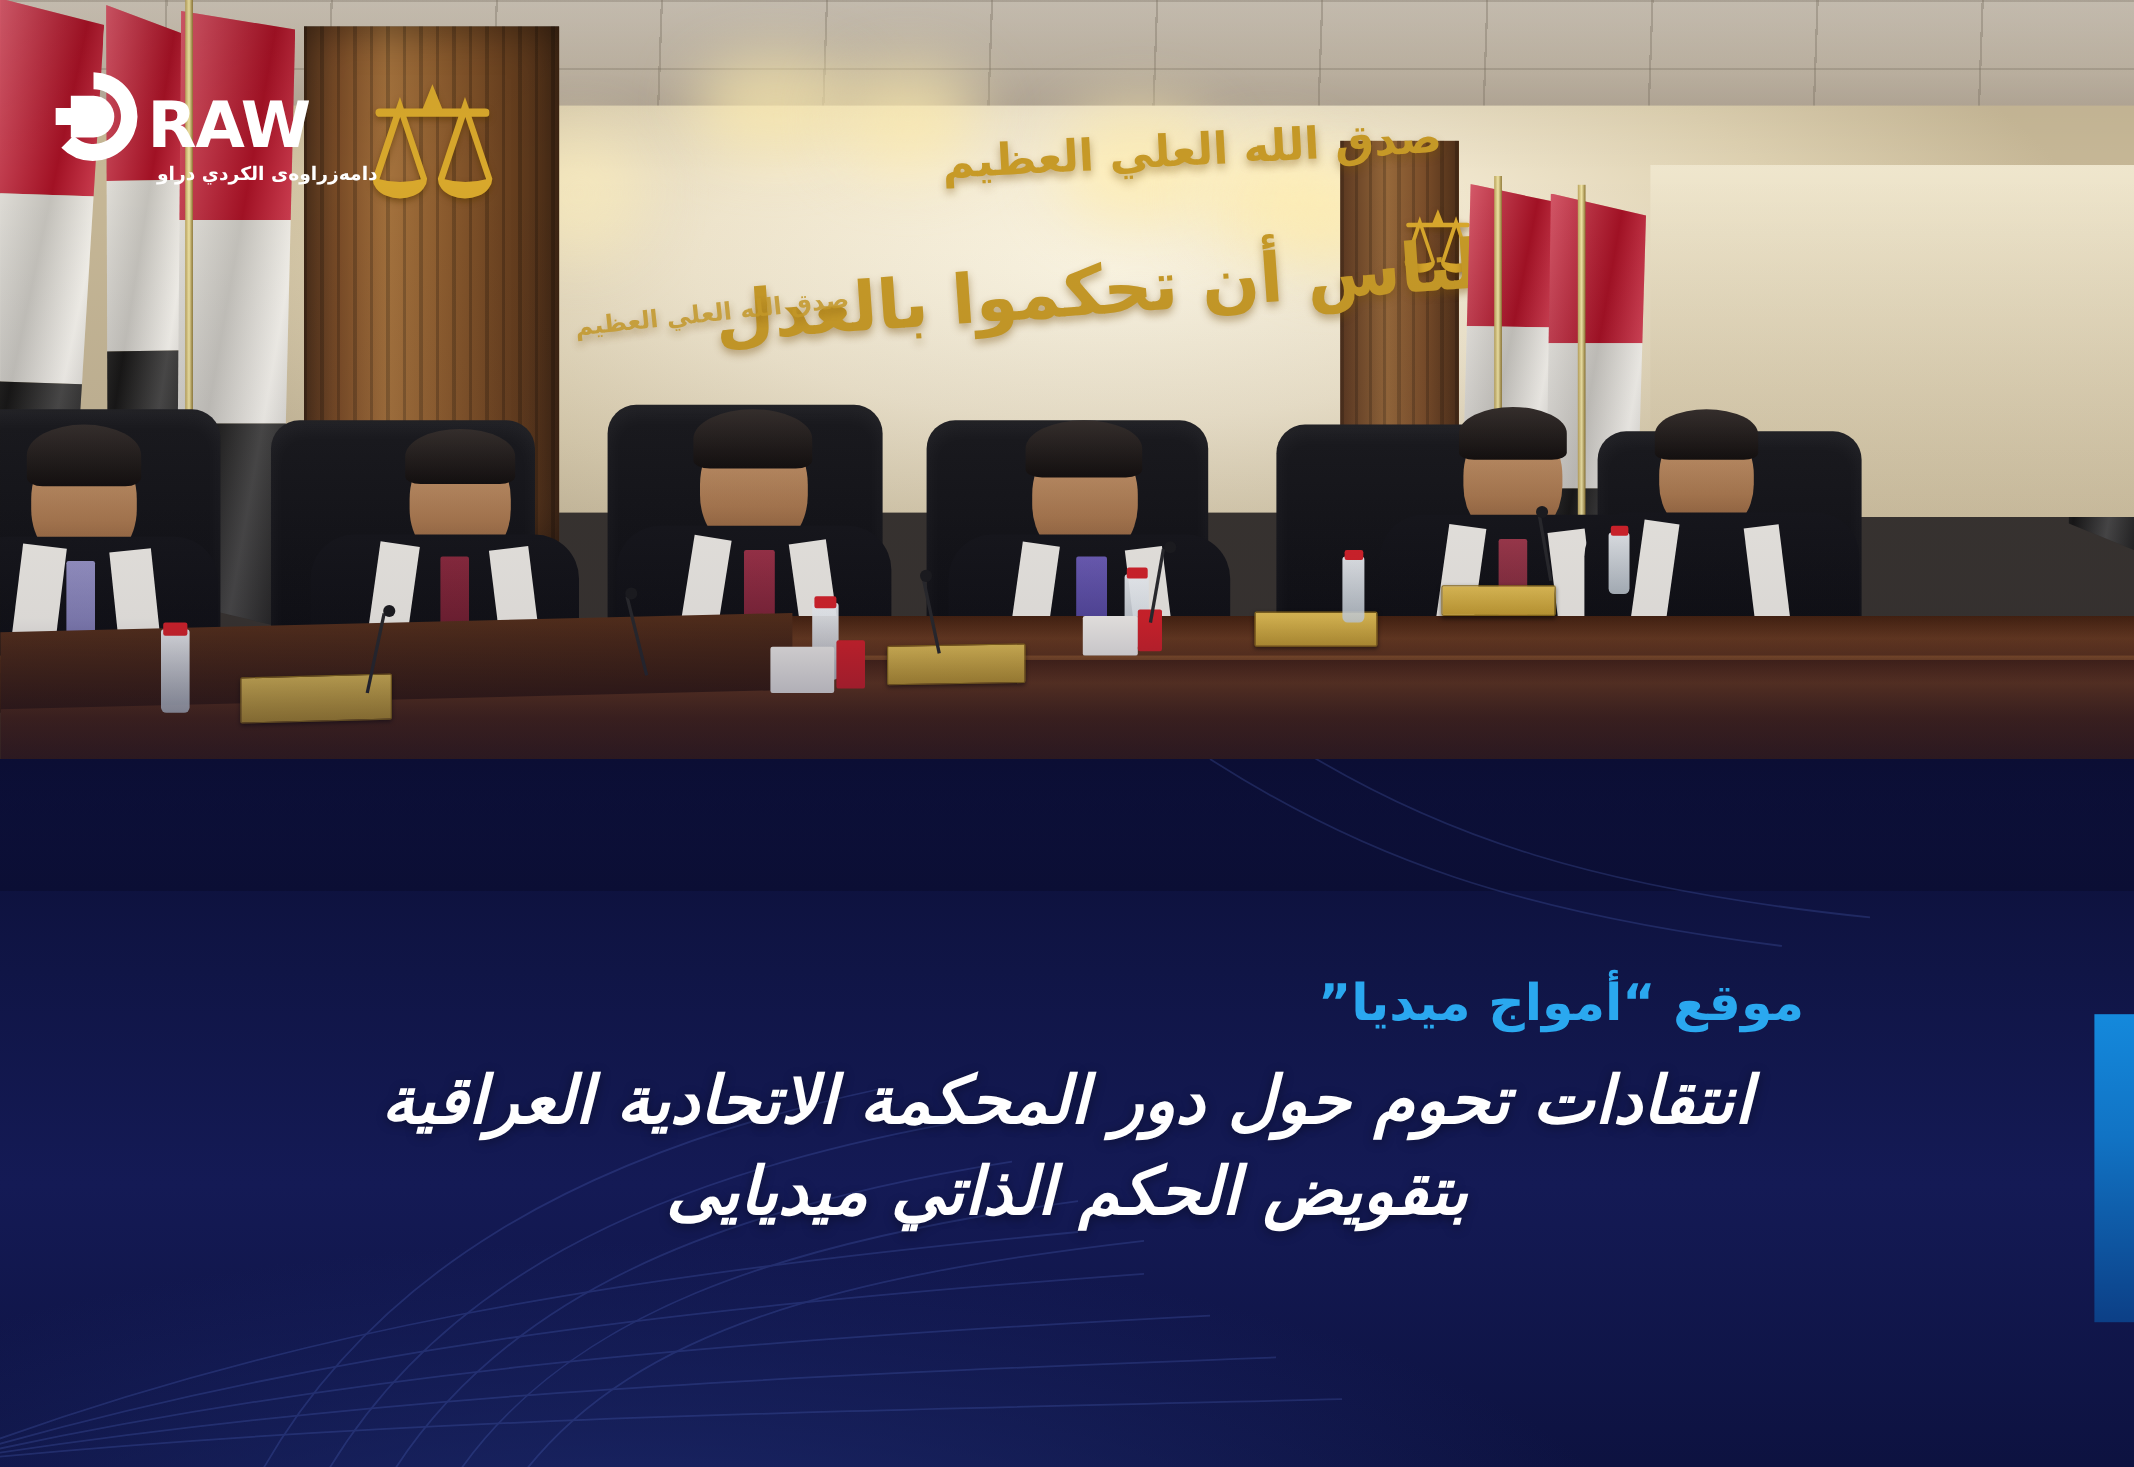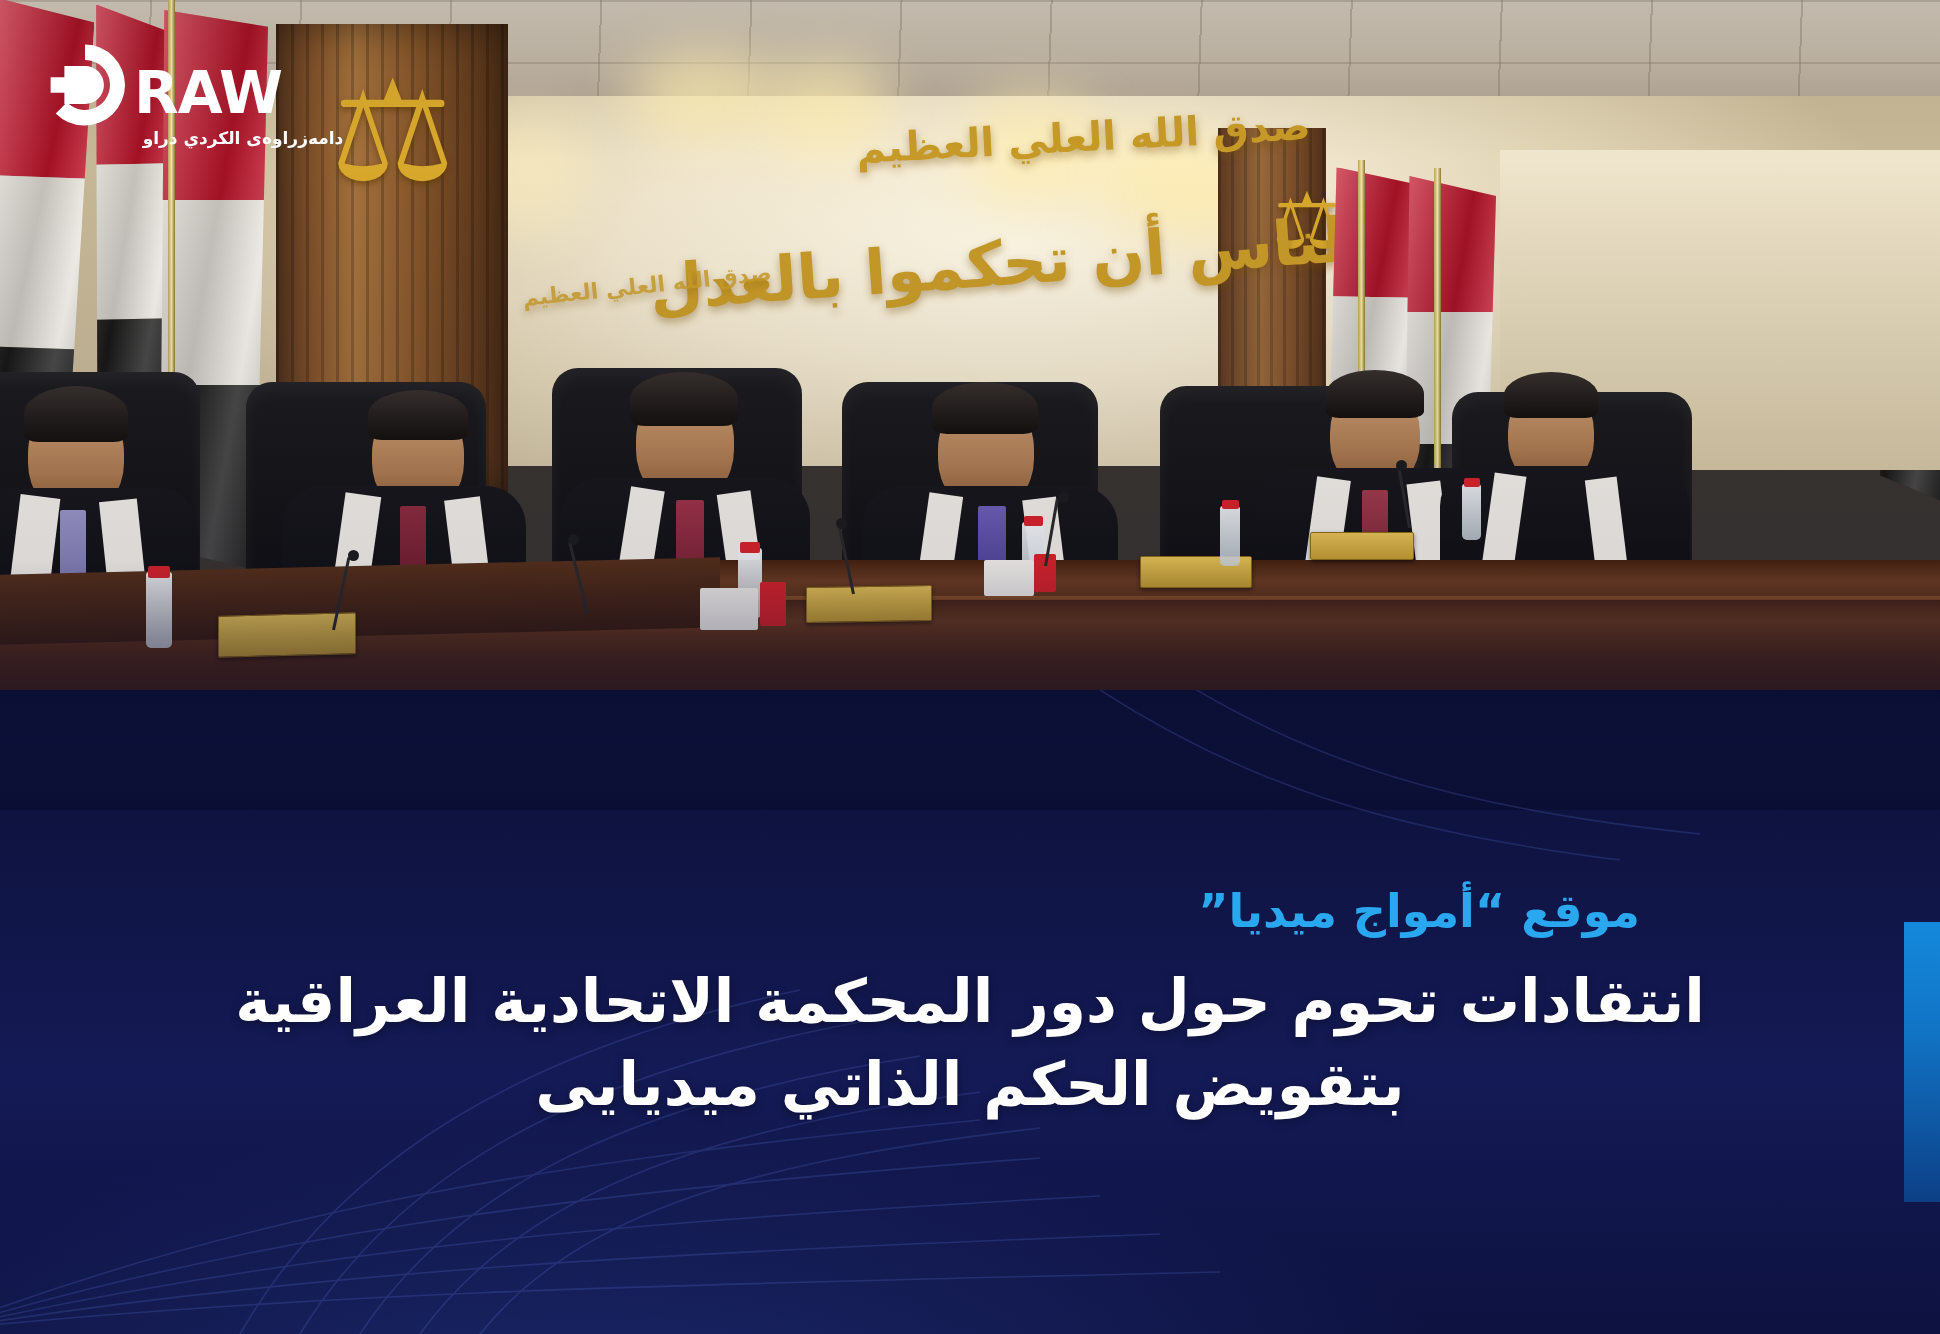--- a/index.html
+++ b/index.html
@@ -80,21 +80,21 @@
             background:linear-gradient(180deg,rgba(245,248,250,.95),rgba(205,215,222,.85)); }
   .bottle-cap { position:absolute; background:#d8232a; border-radius:2px; }
   .mic-stem { position:absolute; width:3px; background:#2a2a2c; transform-origin:bottom center; }
   .mic-head { position:absolute; width:11px; height:11px; border-radius:50%; background:#1c1c1e; }
   .tissue { position:absolute; background:#f6f3ee; border-radius:2px; }
 
   .photo-grade { position:absolute; inset:0;
       background:linear-gradient(180deg, rgba(0,0,0,.06) 0%, rgba(0,0,0,0) 22%, rgba(10,10,40,.10) 78%, rgba(12,14,52,.55) 100%); }
 
   
-  .logo { position:absolute; left:42px; top:36px; width:310px; height:98px; }
+  .logo { position:absolute; left:42px; top:57px; width:310px; height:98px; }
   .logo-mark { position:absolute; left:0; top:6px; width:86px; height:86px; }
   .logo-raw { position:absolute; left:92px; top:28px; font-size:58px; font-weight:800;
               color:#ffffff; letter-spacing:-1px; font-family:"DejaVu Sans",sans-serif;
               line-height:1; }
   .logo-sub { position:absolute; left:92px; top:92px; width:218px; text-align:center;
               font-size:17px; font-weight:700; color:#ffffff; direction:rtl;
               font-family:"DejaVu Sans",sans-serif; white-space:nowrap; }
 
   
   .panel { position:absolute; left:0; top:690px; width:1940px; height:644px;
@@ -109,21 +109,21 @@
 
   .cyan-bar { position:absolute; right:0; top:922px; width:36px; height:280px;
               background:linear-gradient(180deg,#1489dc 0%,#1173c4 40%,#0c3f86 100%); }
 
   .source-line { position:absolute; right:300px; top:884px; font-size:46px; font-weight:700;
                  color:#2aa8ef; direction:rtl; white-space:nowrap; letter-spacing:.5px; }
 
   .headline { position:absolute; right:190px; top:960px; width:1560px; text-align:center;
               direction:rtl; color:#ffffff; font-weight:800; font-size:60px; line-height:1.38;
               text-shadow:0 2px 10px rgba(0,0,0,.35); }
-  .hl-line { display:block; white-space:nowrap; }
+  .hl-line { display:block; white-space:nowrap;font-style:italic; }
 
   
   .footer { position:absolute; left:34px; top:1250px; height:58px; display:flex;
             align-items:center; gap:18px; }
   .sicon { width:42px; height:42px; border-radius:50%; background:#2b3272;
            display:flex; align-items:center; justify-content:center; opacity:.92; }
   .sicon svg { width:24px; height:24px; fill:#171c4d; }
   .site-url { font-size:34px; color:#3a4186; letter-spacing:.5px; direction:ltr;
               font-family:"DejaVu Sans",sans-serif; margin-right:8px; }
 </style>

